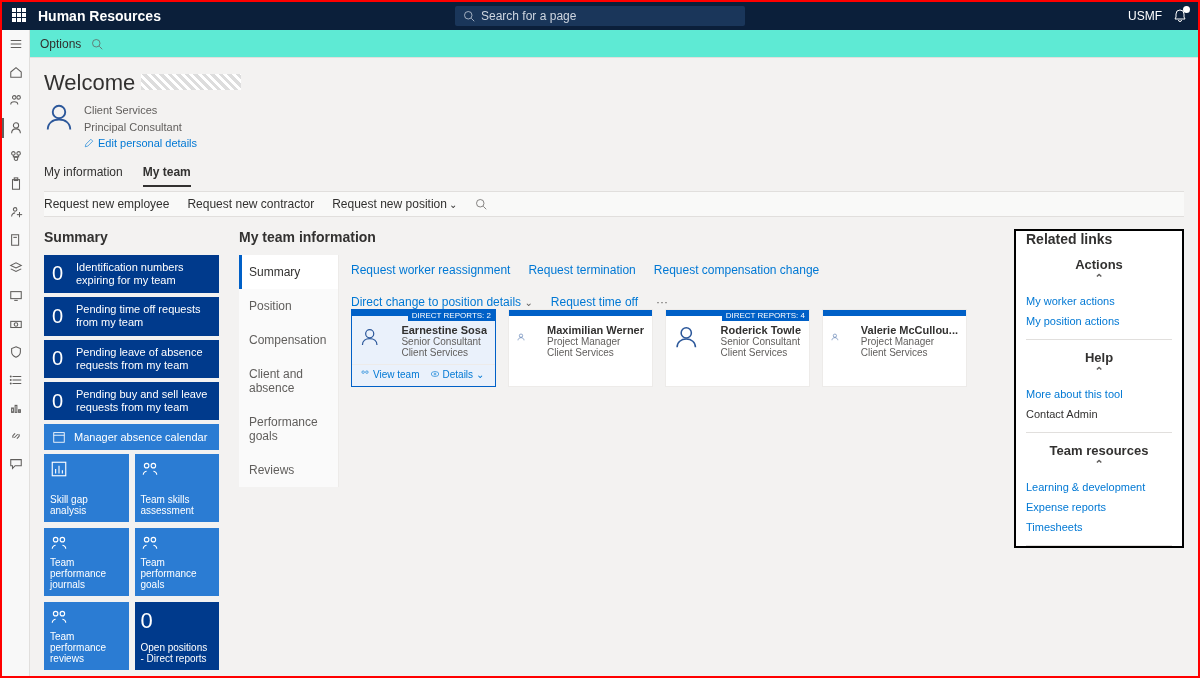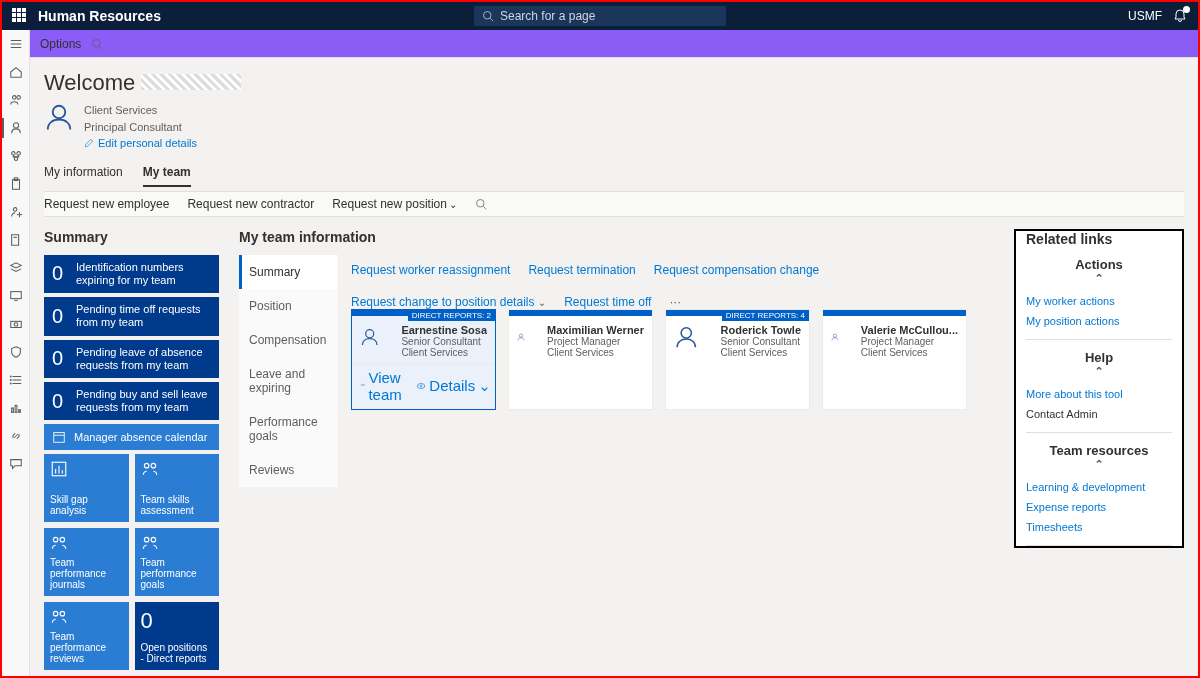--- a/index.html
+++ b/index.html
@@ -1,36 +1,36 @@
 <!DOCTYPE html>
 <html><head>
 <meta charset="utf-8">
 <style>
 * { box-sizing: border-box; margin: 0; padding: 0; }
 body { font-family: "Segoe UI", Arial, sans-serif; font-size: 13px; color: #323130; background: #f3f2f1; border: 2px solid red; width: 1200px; height: 678px; overflow: hidden; position: relative; }
 .topbar { background: #0b1f3a; color: #fff; height: 28px; display: flex; align-items: center; padding: 0 10px; position: relative; }
 .topbar-apps { width: 16px; height: 16px; display: grid; grid-template-columns: repeat(3,4px); grid-template-rows: repeat(3,4px); gap: 1px; margin-right: 10px; cursor: pointer; }
 .topbar-apps span { background: #fff; }
 .topbar-title { font-size: 14px; font-weight: 600; }
-.searchbox { position: absolute; left: 50%; transform: translateX(-50%); width: 252px; height: 20px; background: #1a365a; border-radius: 2px; display: flex; align-items: center; padding: 0 8px; color: #cfd6e0; font-size: 12px; }
+.searchbox { position: absolute; left: 50%; transform: translateX(-50%); width: 290px; height: 20px; background: #1a365a; border-radius: 2px; display: flex; align-items: center; padding: 0 8px; color: #cfd6e0; font-size: 12px; }
 .searchbox svg { width: 12px; height: 12px; margin-right: 6px; }
 .topbar-right { margin-left: auto; display: flex; align-items: center; gap: 10px; font-size: 12px; }
 .bell { position: relative; width: 16px; height: 16px; }
 .bell svg { width: 16px; height: 16px; }
 .bell-dot { position: absolute; top: -2px; right: -2px; width: 7px; height: 7px; background: #fff; border-radius: 50%; }
 
 .app-body { display: flex; height: calc(678px - 32px); }
 .navrail { width: 28px; background: #f8f8f8; border-right: 1px solid #e1dfdd; display: flex; flex-direction: column; align-items: center; padding-top: 6px; gap: 12px; }
 .navrail .navicon { width: 16px; height: 16px; color: #605e5c; cursor: pointer; display: flex; align-items: center; justify-content: center; }
 .navrail .navicon svg { width: 14px; height: 14px; stroke: #605e5c; fill: none; stroke-width: 1.2; }
 .navrail .active { position: relative; }
 .navrail .active::before { content:""; position:absolute; left:-6px; top:-2px; width:2px; height:20px; background:#605e5c; }
 
 .main { flex: 1; display: flex; flex-direction: column; overflow: hidden; }
-.optionsbar { height: 28px; background: #8b5cf6; border-bottom: 1px solid #e1dfdd; display: flex; align-items: center; padding: 0 10px; gap: 10px; font-size: 12px; }
+.optionsbar { height: 28px; background: #5eead4; border-bottom: 1px solid #e1dfdd; display: flex; align-items: center; padding: 0 10px; gap: 10px; font-size: 12px; }
 .optionsbar .search-icon { width: 12px; height: 12px; color: #605e5c; }
 
 .content { flex: 1; padding: 12px 14px 0 14px; overflow: auto; }
 .welcome-row { display: flex; align-items: baseline; gap: 6px; }
 h1.welcome { font-size: 22px; font-weight: 400; }
 .welcome-stripes { width: 100px; height: 16px; background: repeating-linear-gradient(45deg,#ddd 0 3px,#fff 3px 6px); display:inline-block; }
 
 .profile-block { display: flex; gap: 10px; margin-top: 6px; align-items: flex-start; }
 .avatar-lg { width: 30px; height: 30px; }
 .avatar-lg svg { width: 30px; height: 30px; stroke:#2b579a; fill:none; stroke-width:1.5; }
@@ -72,21 +72,21 @@
 .team-cards { display:flex; gap:12px; margin-top:0; }
 .card { width: 145px; border:1px solid #edebe9; background:#fff; position:relative; }
 .card.selected { border-color:#0060c7; background:#eaf1fb; }
 .card-top { background:#0060c7; height:6px; }
 .direct-badge { position:absolute; top:0; right:0; background:#0060c7; color:#fff; font-size:8px; padding:1px 4px; }
 .card-body { display:flex; gap:22px; padding:8px 8px 6px 8px; }
 .card-body svg { width:26px; height:26px; stroke:#2b579a; fill:none; stroke-width:1.5; }
 .card-info { font-size:10px; }
 .card-info .name { font-size:11px; font-weight:600; white-space:nowrap; overflow:hidden; text-overflow:ellipsis; max-width:100px; color:#323130; }
 .card-info .role { color:#605e5c; }
-.card-footer { display:flex; gap:10px; padding: 4px 8px 6px; border-top:1px solid #edebe9; font-size:15px; color:#0078d4; }
+.card-footer { display:flex; gap:10px; padding: 4px 8px 6px; border-top:1px solid #edebe9; font-size:10px; color:#0078d4; }
 .card-footer span { display:inline-flex; align-items:center; gap:3px; cursor:pointer; }
 
 .links-col { width: 170px; border:2px solid #000; padding: 0 10px; background:#fff; }
 .links-section { margin-top: 10px; }
 .links-head { display:flex; justify-content:space-between; align-items:center; font-size:13px; font-weight:600; cursor:pointer;flex-direction:column; }
 .links-head .chev { font-size:11px; color:#605e5c; }
 .links-section ul { list-style:none; margin-top:6px; }
 .links-section li { font-size:11px; color:#0078d4; padding:4px 0; cursor:pointer; }
 .links-section li.plain { color:#323130; }
 hr.sep { border:none; border-top:1px solid #e1dfdd; margin-top:8px; }
@@ -360,30 +360,30 @@
           </div>
         </div>
 
         <div class="center-col">
           <h2>My team information</h2>
           <div class="myteam-box">
             <div class="info-nav">
               <div class="navitem selected">Summary</div>
               <div class="navitem">Position</div>
               <div class="navitem">Compensation</div>
-              <div class="navitem">Leave and expiring</div>
+              <div class="navitem">Client and absence</div>
               <div class="navitem">Performance goals</div>
               <div class="navitem">Reviews</div>
             </div>
             <div class="info-main">
               <div class="actions-row">
                 <span>Request worker reassignment</span>
                 <span>Request termination</span>
                 <span>Request compensation change</span>
-                <span><span>Request change to position details</span> <span class="chev">⌄</span></span>
+                <span><span>Direct change to position details</span> <span class="chev">⌄</span></span>
                 <span>Request time off</span>
                 <span class="ellipsis">···</span>
               </div>
               <div class="team-cards">
 
                 <div class="card selected">
                   <div class="card-top"></div>
                   <div class="direct-badge">DIRECT REPORTS: 2</div>
                   <div class="card-body">
                     <svg viewBox="0 0 24 24">

